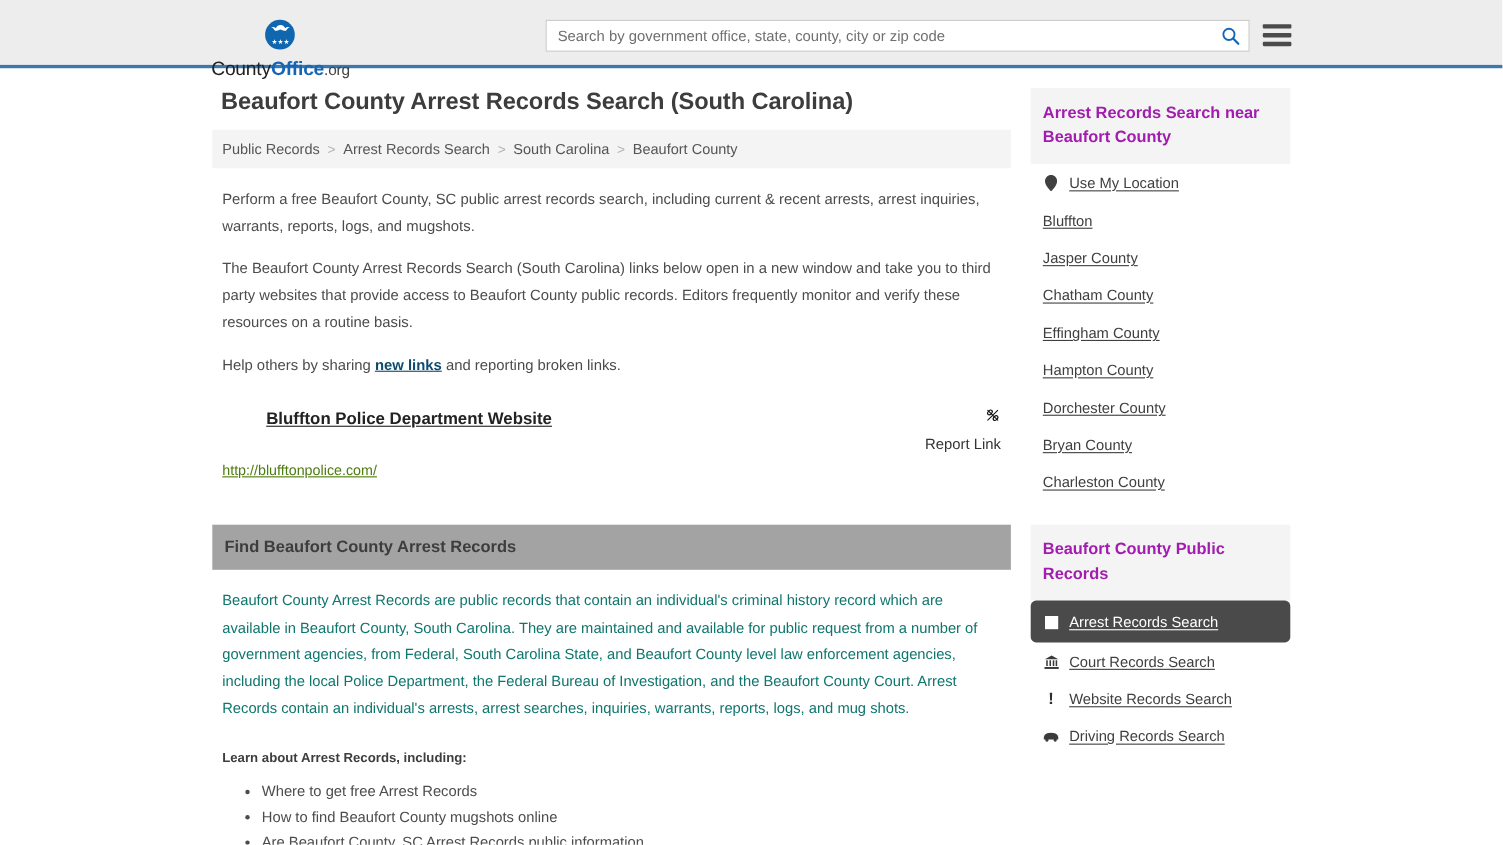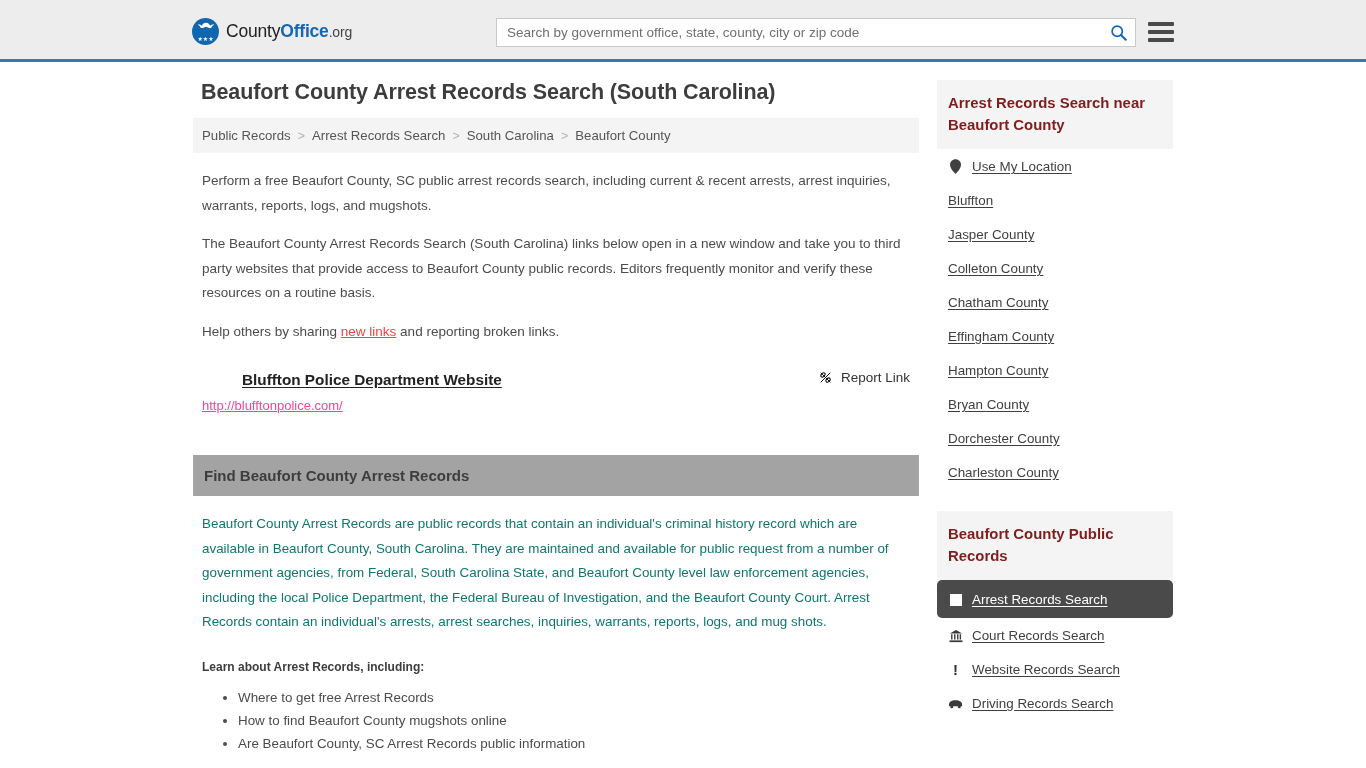--- a/index.html
+++ b/index.html
@@ -26,20 +26,21 @@
     height: 59px;
   }
   .logo-block {
     position: absolute;
     left: 192px;
     top: 18px;
     display: flex;
     align-items: center;
     gap: 7px;
     text-decoration: none;
+    flex-direction: column;
   }
   .logo-mark {
     width: 27px; height: 27px;
     border-radius: 50%;
     background: #1166b0;
     position: relative;
     flex: none;
     overflow: hidden;
   }
   .logo-mark .eagle {
@@ -165,23 +166,23 @@
 
   .intro { padding: 0 9px; }
   .intro p {
     font-size: 13.5px;
     line-height: 24.5px;
     color: #4c4c4c;
     margin: 14px 0 0 0;
   }
   .intro p:first-child { margin-top: 16px; }
   .intro a.inline-link {
-    color: #ef4444;
+    color: #0c4a6e;
     text-decoration: underline;
-    font-weight: 400;
+    font-weight: 700;
   }
 
   
   .result-block {
     padding: 0 9px;
     margin-top: 26px;
     position: relative;
   }
   .result-head {
     display: flex;
@@ -191,32 +192,33 @@
   .result-title {
     font-size: 15.3px;
     font-weight: bold;
     color: #222222;
     text-decoration: underline;
     text-underline-offset: 2px;
     margin-left: 40px;
   }
   .report-link {
     display: flex;
-    align-items: flex-start;
+    align-items: flex-end;
     gap: 8px;
     font-size: 13.5px;
     color: #333333;
     text-decoration: none;
     white-space: nowrap;
     cursor: pointer;
+    flex-direction: column;
   }
   .result-url {
     display: block;
     font-size: 13px;
-    color: #ec4899;
+    color: #4d7c0f;
     margin-top: 9px;
   }
   .result-desc {
     display: block;
     font-size: 13.6px;
     color: #4c4c4c;
     margin-top: 7px;
   }
 
   
@@ -252,21 +254,21 @@
     color: #4c4c4c;
   }
 
   
   .side-panel { margin-bottom: 22px; }
   .side-head {
     background: #f4f4f4;
     padding: 12px 11px 13px 11px;
     font-size: 14.9px;
     font-weight: bold;
-    color: #7f1d1d;
+    color: #a21caf;
     line-height: 22px;
   }
   .side-list { padding: 0; margin: 0; list-style: none; }
   .side-list li { margin: 0; }
   .side-link {
     display: flex;
     align-items: center;
     gap: 9px;
     padding: 10px 2px 9px 11px;
     font-size: 13.4px;
@@ -412,46 +414,41 @@
                 <span class="label">Bluffton</span>
               </a>
             </li>
           <li>
               <a class="side-link no-icon" href="#">
                 <span class="label">Jasper County</span>
               </a>
             </li>
           <li>
               <a class="side-link no-icon" href="#">
-                <span class="label">Colleton County</span>
-              </a>
-            </li>
-          <li>
-              <a class="side-link no-icon" href="#">
                 <span class="label">Chatham County</span>
               </a>
             </li>
           <li>
               <a class="side-link no-icon" href="#">
                 <span class="label">Effingham County</span>
               </a>
             </li>
           <li>
               <a class="side-link no-icon" href="#">
                 <span class="label">Hampton County</span>
               </a>
             </li>
           <li>
               <a class="side-link no-icon" href="#">
+                <span class="label">Dorchester County</span>
+              </a>
+            </li>
+          <li>
+              <a class="side-link no-icon" href="#">
                 <span class="label">Bryan County</span>
-              </a>
-            </li>
-          <li>
-              <a class="side-link no-icon" href="#">
-                <span class="label">Dorchester County</span>
               </a>
             </li>
           <li>
               <a class="side-link no-icon" href="#">
                 <span class="label">Charleston County</span>
               </a>
             </li>
         </ul>
       </div>
 

